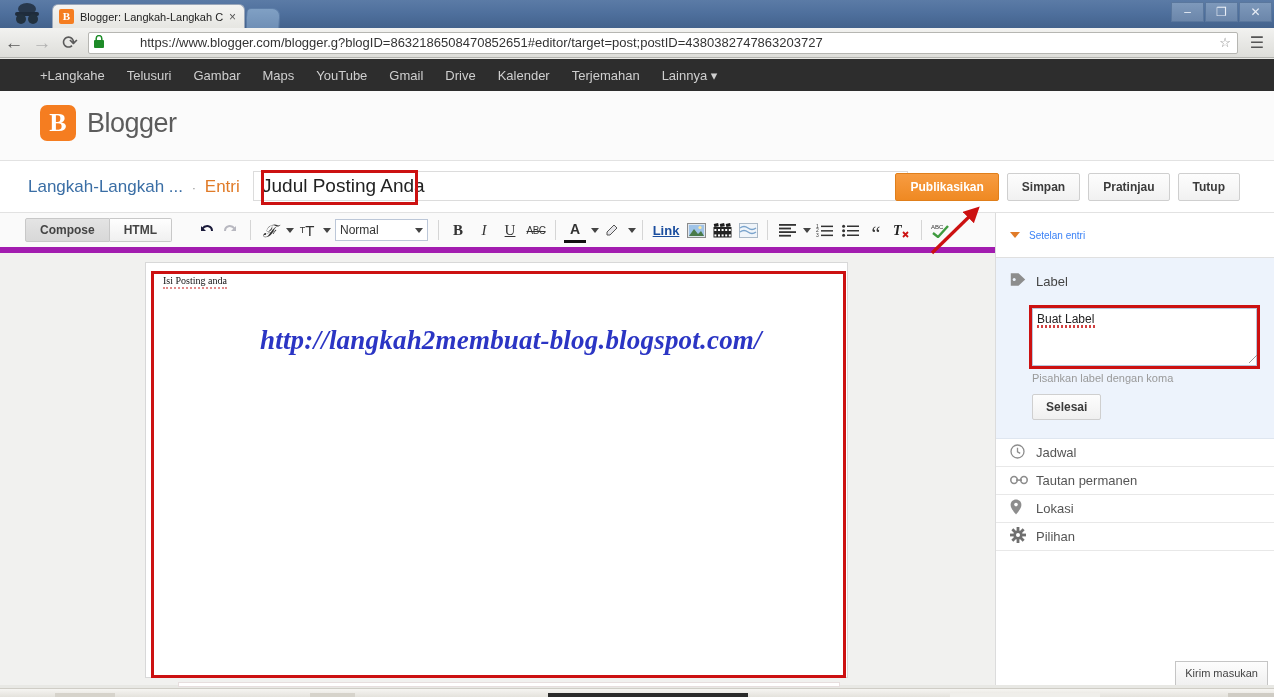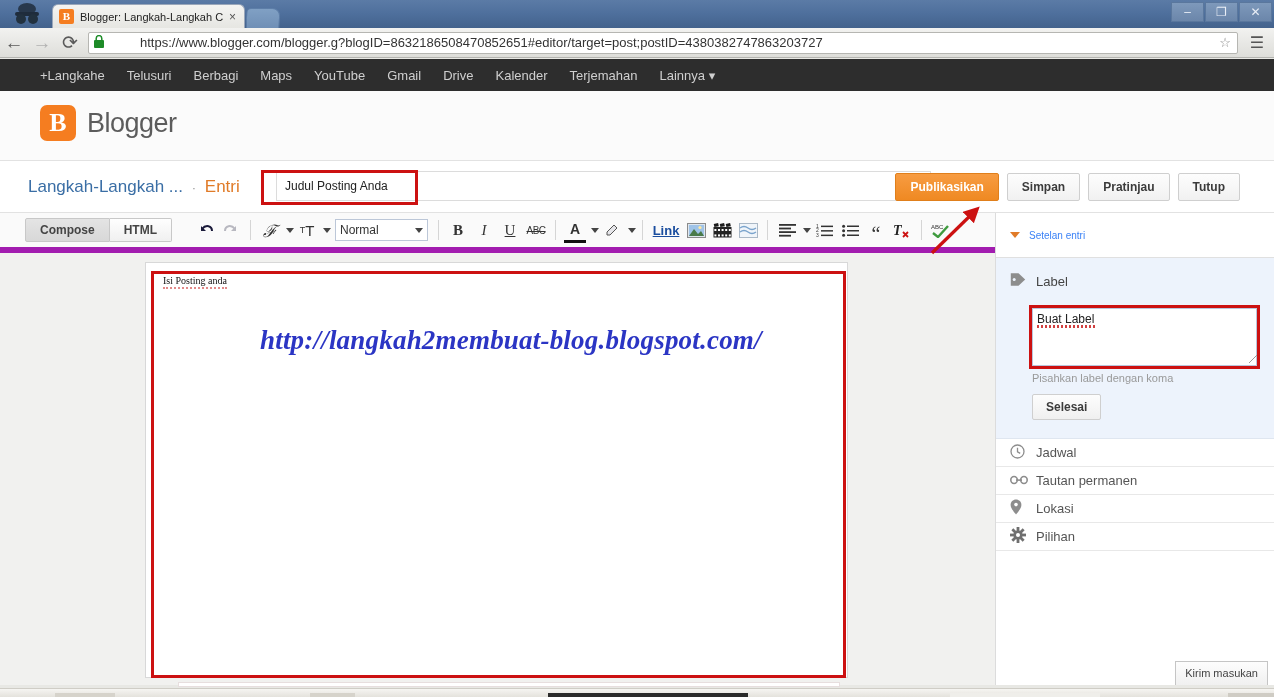--- a/index.html
+++ b/index.html
@@ -154,23 +154,23 @@
     position: absolute; left: 0; top: 161px; width: 1274px; height: 52px;
     background: #fff; border-bottom: 1px solid #e2e2e2;
   }
   #breadcrumb {
     position: absolute; left: 28px; top: 177px;
     font-size: 17px; color: #3a6ea5; white-space: nowrap;
   }
   #breadcrumb .sep { color: #999; font-size: 13px; margin: 0 4px; }
   #breadcrumb .entri { color: #e07b28; }
   #title-input {
-    position: absolute; left: 276px; top: 171px; width: 655px; height: 30px;
+    position: absolute; left: 253px; top: 171px; width: 655px; height: 30px;
     border: 1px solid #dcdcdc; background: #fff;
-    font-size: 12px; color: #222; padding: 0 8px; outline: none;
+    font-size: 19px; color: #222; padding: 0 8px; outline: none;
     font-family: "Liberation Sans", sans-serif;
   }
   #title-highlight {
     position: absolute; left: 261px; top: 170px; width: 157px; height: 35px;
     border: 3px solid #cc1111; pointer-events: none;
   }
   #post-actions { position: absolute; right: 34px; top: 173px; display: flex; gap: 8px; }
   .post-btn {
     height: 28px; padding: 0 14px; line-height: 26px;
     border: 1px solid #cfcfcf; border-radius: 2px;
@@ -363,21 +363,21 @@
     </span>
     <span id="url-text">https://www.blogger.com/blogger.g?blogID=8632186508470852651#editor/target=post;postID=4380382747863203727</span>
     <span id="star-icon">☆</span>
   </div>
   <div id="menu-btn">☰</div>
 </div>
 
 <div id="gbar">
   <a class="gbar-link first">+Langkahe</a>
   <a class="gbar-link">Telusuri</a>
-  <a class="gbar-link">Berbagi</a>
+  <a class="gbar-link">Gambar</a>
   <a class="gbar-link">Maps</a>
   <a class="gbar-link">YouTube</a>
   <a class="gbar-link">Gmail</a>
   <a class="gbar-link">Drive</a>
   <a class="gbar-link">Kalender</a>
   <a class="gbar-link">Terjemahan</a>
   <a class="gbar-link">Lainnya ▾</a>
 </div>
 
 <div id="blogger-header">

